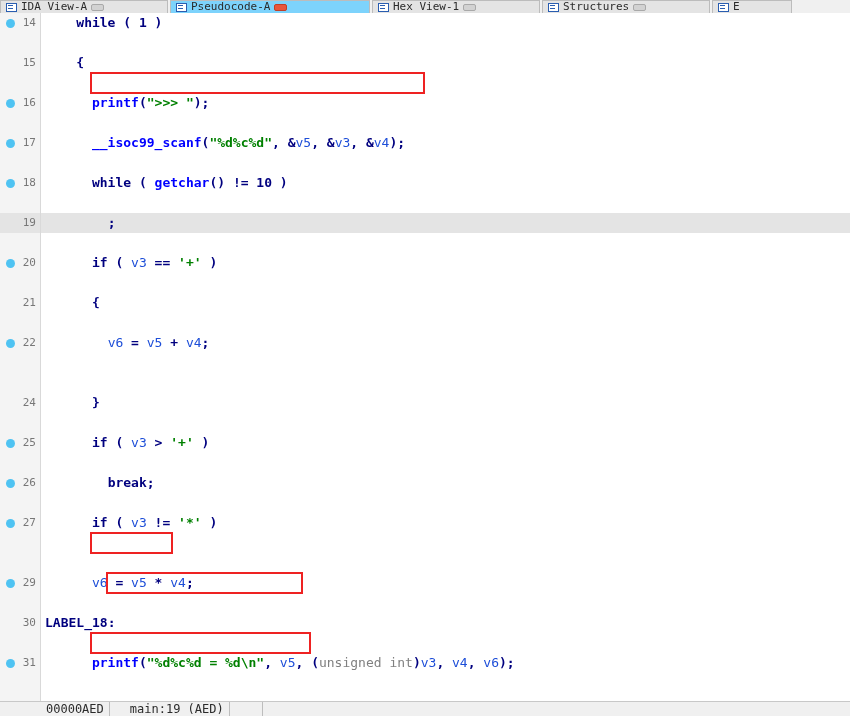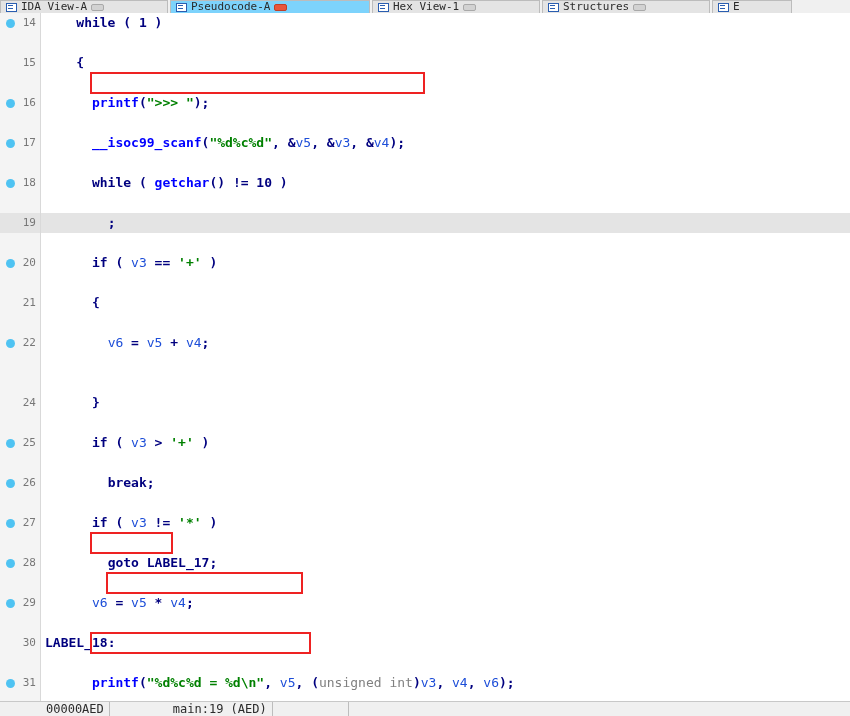--- a/index.html
+++ b/index.html
@@ -89,21 +89,21 @@
     position:absolute;border:2px solid #ee2222;box-sizing:border-box;
     pointer-events:none;background:transparent;
   }
 
   
   .statusbar{
     position:absolute;left:0;top:701px;width:850px;height:15px;
     background:#f0f0f0;border-top:1px solid #c8c8c8;
     display:flex;align-items:center;overflow:hidden;
     font-family:"DejaVu Sans Mono","Liberation Mono",monospace;
-    font-size:12px;color:#2b2b2b;gap:43px;
+    font-size:12px;color:#2b2b2b;
   }
   .sb-cell{
     height:15px;line-height:15px;padding:0 5px;white-space:nowrap;
     border-right:1px solid #bdbdbd;box-sizing:border-box;margin-left:15px;
   }
   .sb-cell.first{margin-left:41px;}
   .sb-spacer{flex:1;}
 </style>
 </head>
 <body>
@@ -146,21 +146,20 @@
         <div class="row" style="top: 60px;"><span class="bp"></span><span class="ln-cell">17</span><span class="code-cell"><span class="pl">      </span><span class="fn">__isoc99_scanf</span><span class="pl">(</span><span class="str">"%d%c%d"</span><span class="pl">,</span><span class="pl"> </span><span class="pl">&amp;</span><span class="var">v5</span><span class="pl">,</span><span class="pl"> </span><span class="pl">&amp;</span><span class="var">v3</span><span class="pl">,</span><span class="pl"> </span><span class="pl">&amp;</span><span class="var">v4</span><span class="pl">)</span><span class="pl">;</span></span></div>
         <div class="row" style="top: 80px;"><span class="bp"></span><span class="ln-cell">18</span><span class="code-cell"><span class="pl">      </span><span class="k">while</span><span class="pl"> </span><span class="pl">(</span><span class="pl"> </span><span class="fn">getchar</span><span class="pl">(</span><span class="pl">)</span><span class="pl"> </span><span class="pl">!</span><span class="pl">=</span><span class="pl"> </span><span class="num">10</span><span class="pl"> </span><span class="pl">)</span></span></div>
         <div class="row current" style="top: 100px;"><span class="bp"></span><span class="ln-cell">19</span><span class="code-cell"><span class="pl">        </span><span class="pl">;</span></span></div>
         <div class="row" style="top: 120px;"><span class="bp"></span><span class="ln-cell">20</span><span class="code-cell"><span class="pl">      </span><span class="k">if</span><span class="pl"> </span><span class="pl">(</span><span class="pl"> </span><span class="var">v3</span><span class="pl"> </span><span class="pl">=</span><span class="pl">=</span><span class="pl"> </span><span class="str">'+'</span><span class="pl"> </span><span class="pl">)</span></span></div>
         <div class="row" style="top: 140px;"><span class="ln-cell">21</span><span class="code-cell"><span class="pl">      </span><span class="pl">{</span></span></div>
         <div class="row" style="top: 160px;"><span class="bp"></span><span class="ln-cell">22</span><span class="code-cell"><span class="pl">        </span><span class="var">v6</span><span class="pl"> </span><span class="pl">=</span><span class="pl"> </span><span class="var">v5</span><span class="pl"> </span><span class="pl">+</span><span class="pl"> </span><span class="var">v4</span><span class="pl">;</span></span></div>
         <div class="row" style="top: 200px;"><span class="ln-cell">24</span><span class="code-cell"><span class="pl">      </span><span class="pl">}</span></span></div>
         <div class="row" style="top: 220px;"><span class="bp"></span><span class="ln-cell">25</span><span class="code-cell"><span class="pl">      </span><span class="k">if</span><span class="pl"> </span><span class="pl">(</span><span class="pl"> </span><span class="var">v3</span><span class="pl"> </span><span class="pl">&gt;</span><span class="pl"> </span><span class="str">'+'</span><span class="pl"> </span><span class="pl">)</span></span></div>
         <div class="row" style="top: 240px;"><span class="bp"></span><span class="ln-cell">26</span><span class="code-cell"><span class="pl">        </span><span class="k">break</span><span class="pl">;</span></span></div>
         <div class="row" style="top: 260px;"><span class="bp"></span><span class="ln-cell">27</span><span class="code-cell"><span class="pl">      </span><span class="k">if</span><span class="pl"> </span><span class="pl">(</span><span class="pl"> </span><span class="var">v3</span><span class="pl"> </span><span class="pl">!</span><span class="pl">=</span><span class="pl"> </span><span class="str">'*'</span><span class="pl"> </span><span class="pl">)</span></span></div>
-        <div class="row" style="top: 280px;"><span class="bp"></span><span class="ln-cell">28</span><span class="code-cell"><span class="pl">        </span><span class="k">goto</span><span class="pl"> </span><span class="lbl">LABEL_17</span><span class="pl">;</span></span></div>
         <div class="row" style="top: 300px;"><span class="bp"></span><span class="ln-cell">29</span><span class="code-cell"><span class="pl">      </span><span class="var">v6</span><span class="pl"> </span><span class="pl">=</span><span class="pl"> </span><span class="var">v5</span><span class="pl"> </span><span class="pl">*</span><span class="pl"> </span><span class="var">v4</span><span class="pl">;</span></span></div>
         <div class="row" style="top: 320px;"><span class="ln-cell">30</span><span class="code-cell"><span class="pl"></span><span class="lbl">LABEL_18</span><span class="pl">:</span></span></div>
         <div class="row" style="top: 340px;"><span class="bp"></span><span class="ln-cell">31</span><span class="code-cell"><span class="pl">      </span><span class="fn">printf</span><span class="pl">(</span><span class="str">"%d%c%d = %d\n"</span><span class="pl">,</span><span class="pl"> </span><span class="var">v5</span><span class="pl">,</span><span class="pl"> </span><span class="pl">(</span><span class="ty">unsigned</span><span class="pl"> </span><span class="ty">int</span><span class="pl">)</span><span class="var">v3</span><span class="pl">,</span><span class="pl"> </span><span class="var">v4</span><span class="pl">,</span><span class="pl"> </span><span class="var">v6</span><span class="pl">)</span><span class="pl">;</span></span></div>
       </div>
     <div id="annots">
         <div class="redbox" style="left: 90px; top: 59px; width: 335px; height: 22px;"></div>
         <div class="redbox" style="left: 90px; top: 519px; width: 83px; height: 22px;"></div>
         <div class="redbox" style="left: 106px; top: 559px; width: 197px; height: 22px;"></div>
         <div class="redbox" style="left: 90px; top: 619px; width: 221px; height: 22px;"></div>
       </div>

